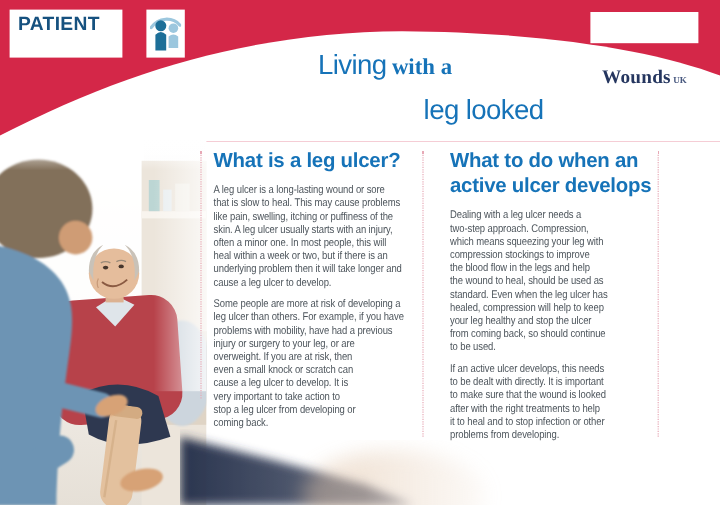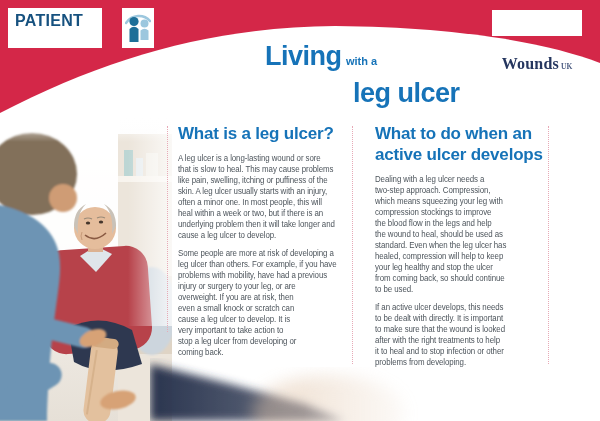--- a/index.html
+++ b/index.html
@@ -17,22 +17,22 @@
 
   .wounds-logo{position:absolute;left:492px;top:10px;width:90px;height:26px;background:#fff;
                display:flex;align-items:baseline;justify-content:center;
                font-family:"Liberation Serif","DejaVu Serif",serif;color:#25365f;padding-top:4px;box-sizing:border-box;}
   .w-name{font-size:16px;font-weight:bold;letter-spacing:.2px;}
   .w-uk{font-size:7.5px;margin-left:2px;font-weight:bold;color:#4a5a80;margin-top:48px;}
 
   
   .title{position:absolute;left:0;top:41px;width:600px;color:#1673b8;z-index:3;}
   .t1{position:absolute;left:265px;top:0;white-space:nowrap;}
-  .t-big{font-size:27px;font-weight:bold;letter-spacing:-0.5px;}
-  .t-small{font-size:11px;font-weight:bold;}
+  .t-big{font-size:23px;font-weight:normal;letter-spacing:-0.5px;}
+  .t-small{font-size:19px;font-weight:bold;font-family:Liberation Serif, serif;}
   .t2{position:absolute;left:353px;top:37px;white-space:nowrap;}
 
   
   .photo{position:absolute;left:0;top:116px;width:460px;height:305px;z-index:0;}
 
   
   .divider{position:absolute;width:0;border-left:1px dotted #e7a9b6;z-index:2;}
   .d1{left:167px;top:126px;height:206px;}
   .d2{left:352px;top:126px;height:238px;}
   .d3{left:548px;top:126px;height:238px;}
@@ -78,21 +78,21 @@
   <div class="wounds-logo">
     <span class="w-name">Wounds</span>
     <span class="w-uk">UK</span>
   </div>
 
   <div class="title">
     <div class="t1">
       <span class="t-big">Living</span>
       <span class="t-small">with a</span>
     </div>
-    <div class="t2 t-big">leg ulcer</div>
+    <div class="t2 t-big">leg looked</div>
   </div>
 
   <div class="photo">
     <svg width="460" height="305" viewBox="0 0 460 305" aria-hidden="true">
       <defs>
         <linearGradient id="bgv" x1="0" y1="0" x2="0" y2="1">
           <stop offset="0" stop-color="#ffffff"></stop>
           <stop offset="0.55" stop-color="#f3efe9"></stop>
           <stop offset="1" stop-color="#e6e0d7"></stop>
         </linearGradient>

